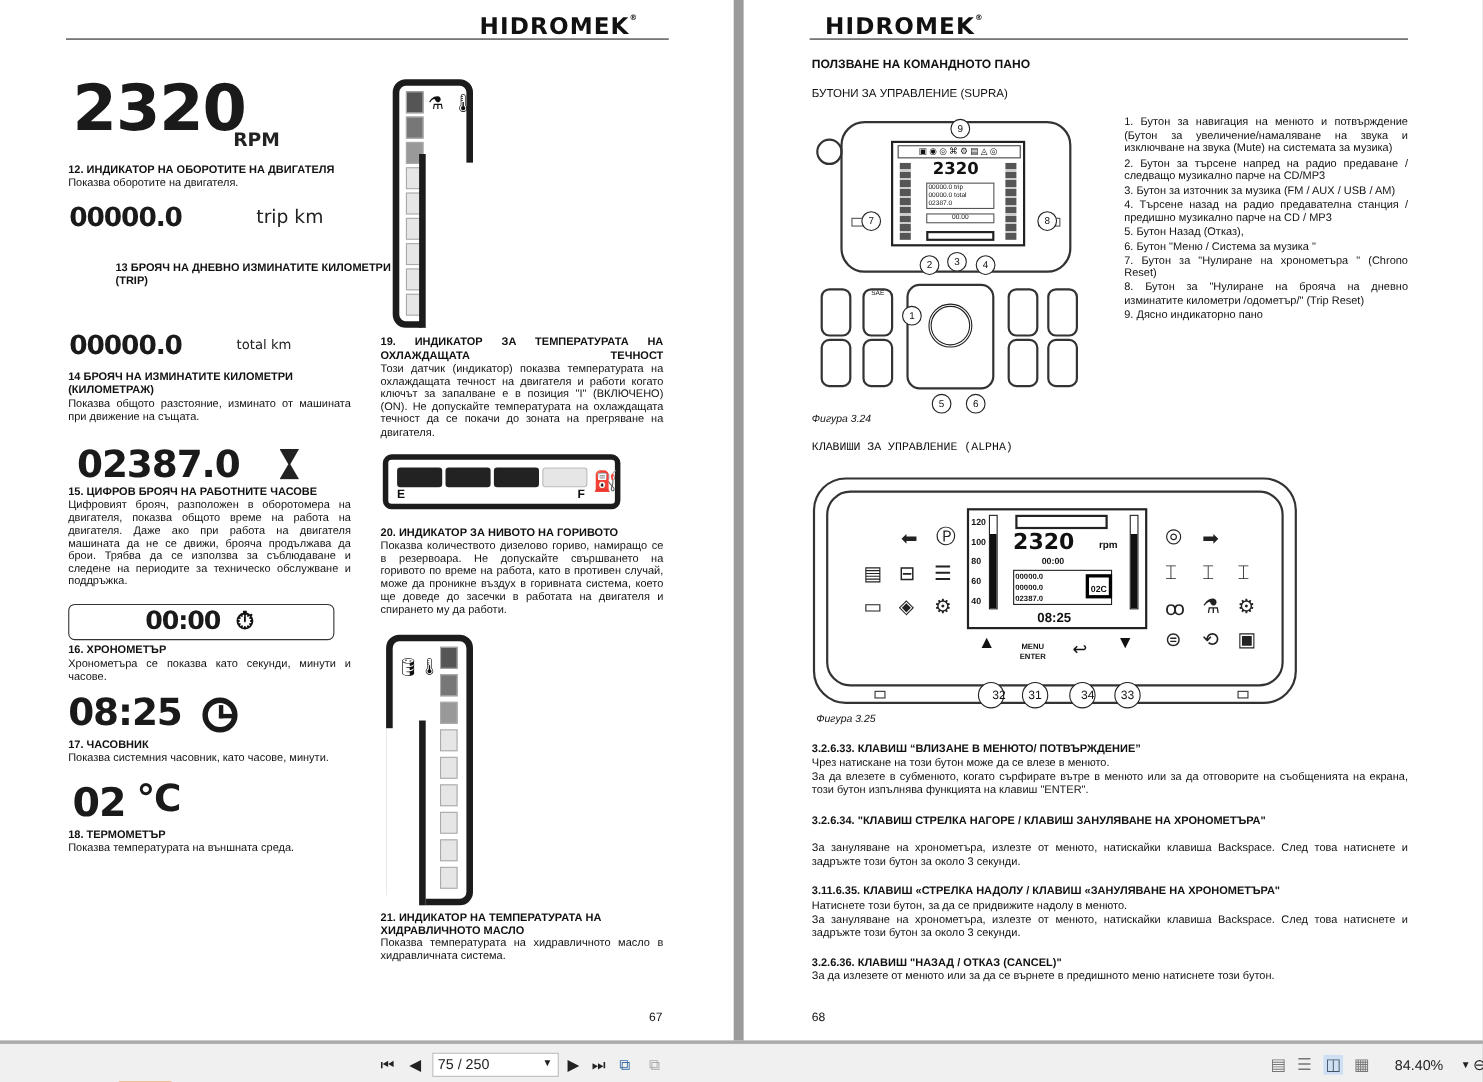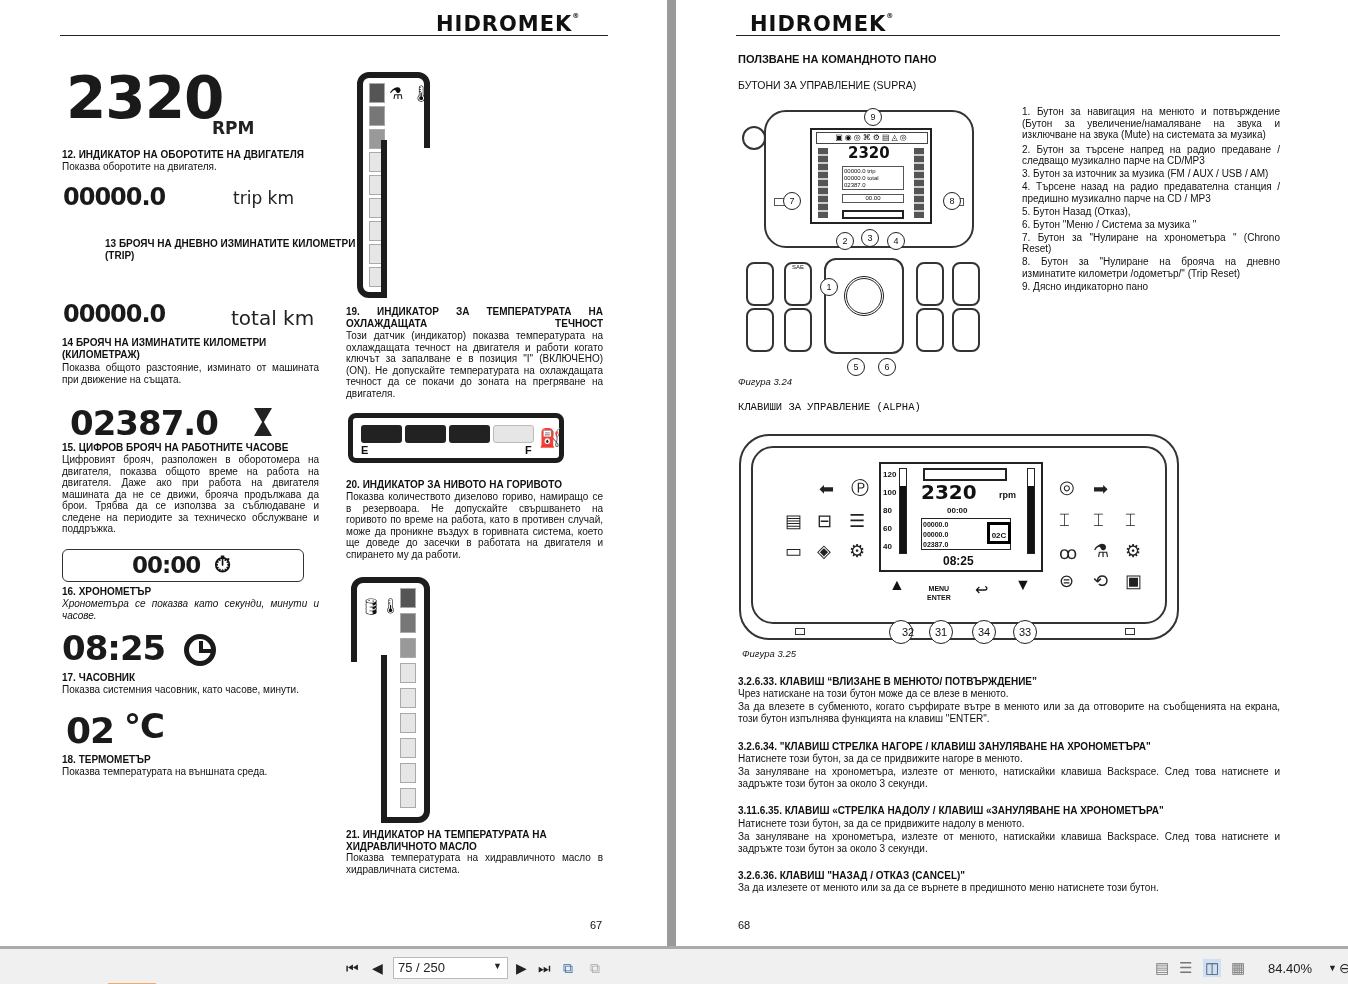--- a/index.html
+++ b/index.html
@@ -52,34 +52,34 @@
     <div class="abs big" style="left:66px; top:64px; font-size:58px;">2320</div>
     <div class="abs unit" style="left:212px; top:118px; font-size:17px;">RPM</div>
     <div class="abs h" style="left:62px; top:149px;">12. ИНДИКАТОР НА ОБОРОТИТЕ НА ДВИГАТЕЛЯ</div>
     <div class="abs p" style="left:62px; top:161px; width:257px;">Показва оборотите на двигателя.</div>
 
     <div class="abs big" style="left:63px; top:183px; font-size:24px;">00000.0</div>
     <div class="abs unit" style="left:233px; top:188px; font-size:17px; font-weight:normal;">trip km</div>
     <div class="abs h" style="left:62px; top:238px; width:257px;margin-left:43px;">13 БРОЯЧ НА ДНЕВНО ИЗМИНАТИТЕ КИЛОМЕТРИ (TRIP)</div>
 
     <div class="abs big" style="left:63px; top:300px; font-size:24px;">00000.0</div>
-    <div class="abs unit" style="left:231px; top:306px; font-size:20px; font-weight:normal;">total km</div>
+    <div class="abs unit" style="left:215px; top:306px; font-size:12px; font-weight:normal;">total km</div>
     <div class="abs h" style="left:62px; top:337px; width:257px;">14 БРОЯЧ НА ИЗМИНАТИТЕ КИЛОМЕТРИ (КИЛОМЕТРАЖ)</div>
     <div class="abs p" style="left:62px; top:362px; width:257px;">Показва общото разстояние, изминато от машината при движение на същата.</div>
 
     <div class="abs big" style="left:70px; top:403px; font-size:34px;">02387.0</div>
     <div class="abs" style="left:254px; top:408px; width:18px; height:28px; background:#222; clip-path:polygon(0 0,100% 0,55% 50%,100% 100%,0 100%,45% 50%);"></div>
     <div class="abs h" style="left:62px; top:442px;">15. ЦИФРОВ БРОЯЧ НА РАБОТНИТЕ ЧАСОВЕ</div>
     <div class="abs p" style="left:62px; top:454px; width:257px;">Цифровият брояч, разположен в оборотомера на двигателя, показва общото време на работа на двигателя. Даже ако при работа на двигателя машината да не се движи, брояча продължава да брои. Трябва да се използва за съблюдаване и следене на периодите за техническо обслужване и поддръжка.</div>
 
     <div class="abs box" style="left:62px; top:549px; width:242px; height:33px;"></div>
     <div class="abs big" style="left:132px; top:552px; font-size:23px;">00:00</div>
     <div class="abs" style="left:214px; top:552px; font-size:22px; font-weight:bold;">⏱</div>
     <div class="abs h" style="left:62px; top:586px;">16. ХРОНОМЕТЪР</div>
-    <div class="abs p" style="left:62px; top:598px; width:257px;font-style:italic;">Хронометъра се показва като секунди, минути и часове.</div>
+    <div class="abs p" style="left:62px; top:598px; width:257px;">Хронометъра се показва като секунди, минути и часове.</div>
 
     <div class="abs big" style="left:62px; top:628px; font-size:34px;">08:25</div>
     <div class="abs" style="left:184px; top:634px; width:32px; height:32px; border:5px solid #1a1a1a; border-radius:50%;">
       <div style="position:absolute; left:10px; top:2px; width:4px; height:12px; background:#1a1a1a;"></div>
       <div style="position:absolute; left:10px; top:10px; width:12px; height:4px; background:#1a1a1a;"></div>
     </div>
     <div class="abs h" style="left:62px; top:672px;">17. ЧАСОВНИК</div>
     <div class="abs p" style="left:62px; top:684px; width:257px;">Показва системния часовник, като часове, минути.</div>
 
     <div class="abs big" style="left:66px; top:710px; font-size:36px;">02</div>
@@ -225,30 +225,29 @@
       <div class="ico" style="left:384px; top:134px;">▣</div>
       <div style="position:absolute; left:148px; top:140px; font-size:16px;">▲</div>
       <div style="position:absolute; left:186px; top:148px; font-size:7px; font-weight:bold; text-align:center; line-height:9px;">MENU<br>ENTER</div>
       <div style="position:absolute; left:234px; top:144px; font-size:16px;">↩</div>
       <div style="position:absolute; left:274px; top:140px; font-size:16px;">▼</div>
       <div style="position:absolute; left:54px; top:192px; width:10px; height:7px; border:1px solid #333;"></div>
       <div style="position:absolute; left:384px; top:192px; width:10px; height:7px; border:1px solid #333;"></div>
     </div>
     <div class="callout lg" style="left:213px; top:620px;padding-left:12px;">32</div>
     <div class="callout lg" style="left:253px; top:620px;">31</div>
-    <div class="callout lg" style="left:296px; top:620px;">34</div>
+    <div class="callout lg" style="left:296px; top:620px;text-align:right;">34</div>
     <div class="callout lg" style="left:337px; top:620px;">33</div>
     <div class="abs caption" style="left:66px; top:648px;">Фигура 3.25</div>
 
     <div class="abs h" style="left:62px; top:676px;">3.2.6.33. КЛАВИШ “ВЛИЗАНЕ В МЕНЮТО/ ПОТВЪРЖДЕНИЕ”</div>
     <div class="abs p" style="left:62px; top:688px; width:542px;">Чрез натискане на този бутон може да се влезе в менюто.</div>
     <div class="abs p" style="left:62px; top:701px; width:542px;">За да влезете в субменюто, когато сърфирате вътре в менюто или за да отговорите на съобщенията на екрана, този бутон изпълнява функцията на клавиш "ENTER".</div>
 
     <div class="abs h" style="left:62px; top:741px;">3.2.6.34. "КЛАВИШ СТРЕЛКА НАГОРЕ / КЛАВИШ ЗАНУЛЯВАНЕ НА ХРОНОМЕТЪРА"</div>
-    <div class="abs p" style="left:62px; top:753px; width:542px;">Натиснете този бутон, за да се придвижите нагоре в менюто.</div>
     <div class="abs p" style="left:62px; top:766px; width:542px;">За зануляване на хронометъра, излезте от менюто, натискайки клавиша Backspace. След това натиснете и задръжте този бутон за около 3 секунди.</div>
 
     <div class="abs h" style="left:62px; top:805px;">3.11.6.35. КЛАВИШ «СТРЕЛКА НАДОЛУ / КЛАВИШ «ЗАНУЛЯВАНЕ НА ХРОНОМЕТЪРА"</div>
     <div class="abs p" style="left:62px; top:818px; width:542px;">Натиснете този бутон, за да се придвижите надолу в менюто.</div>
     <div class="abs p" style="left:62px; top:831px; width:542px;">За зануляване на хронометъра, излезте от менюто, натискайки клавиша Backspace. След това натиснете и задръжте този бутон за около 3 секунди.</div>
 
     <div class="abs h" style="left:62px; top:870px;">3.2.6.36. КЛАВИШ "НАЗАД / ОТКАЗ (CANCEL)"</div>
     <div class="abs p" style="left:62px; top:882px; width:542px;">За да излезете от менюто или за да се върнете в предишното меню натиснете този бутон.</div>
 
     <div class="abs pageno" style="left:62px; top:919px;">68</div>

